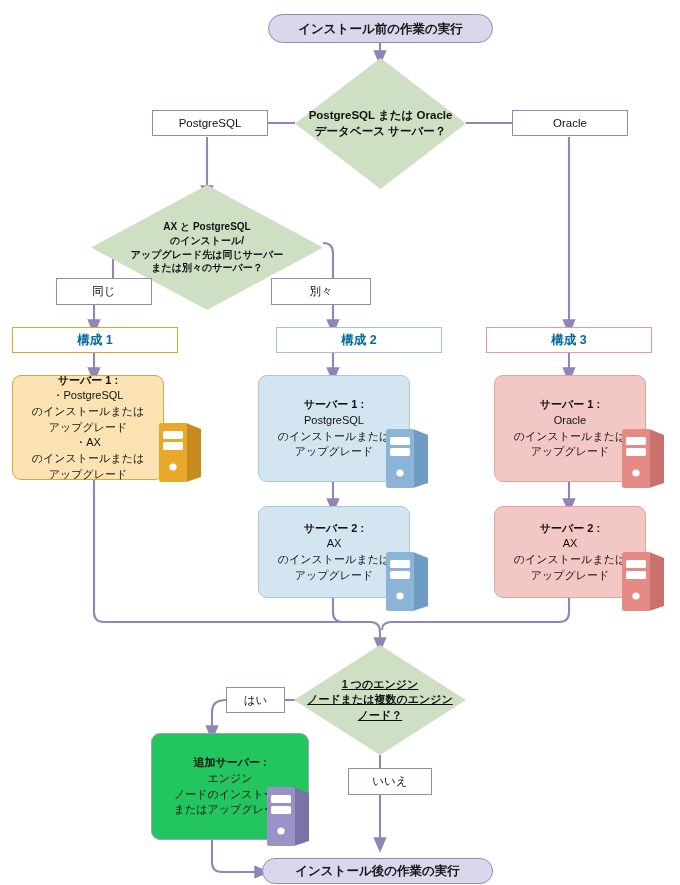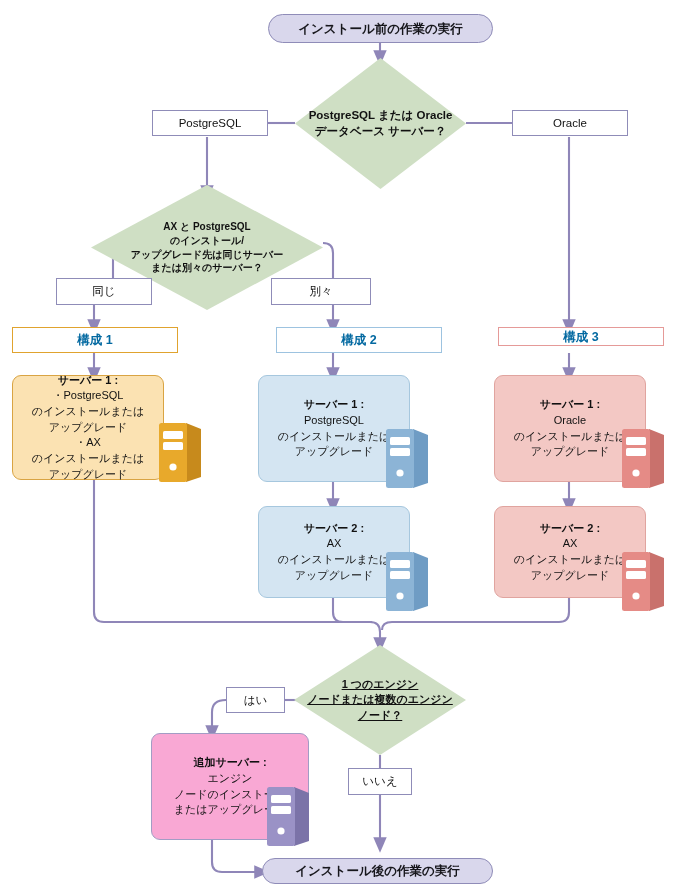--- a/index.html
+++ b/index.html
@@ -40,21 +40,21 @@
   .cfg1{border:1.4px solid #e0a32e;}
   .cfg2{border:1.4px solid #9dc3e0;}
   .cfg3{border:1.4px solid #e59a98;}
 
   
   .proc{border-radius:9px;font-size:11px;line-height:1.42;color:#111;padding:12px 6px;}
   .proc .ttl{font-weight:bold;}
   .p-orange{background:#fbe2b2;border:1px solid #d9a443;}
   .p-blue{background:#d4e5f2;border:1px solid #a6c7de;}
   .p-red{background:#f3c8c4;border:1px solid #e0a49f;}
-  .p-purple{background:#f9a8d4;border:1px solid #a29cc4;}
+  .p-purple{background:#22c55e;border:1px solid #a29cc4;}
 
   
   .srv{position:absolute;}
   .srv svg{display:block;}
 
   .txt-lines{white-space:pre-line;}
 </style>
 </head>
 <body>
 
@@ -143,21 +143,21 @@
   <div class="node label-box" style="left:271px;top:278px;width:100px;height:27px;">
     <span>別々</span>
   </div>
 
   <div class="node cfg cfg1" style="left:12px;top:327px;width:166px;height:26px;">
     <span>構成 1</span>
   </div>
   <div class="node cfg cfg2" style="left:241px;top:327px;width:166px;height:26px;margin-left:35px;">
     <span>構成 2</span>
   </div>
-  <div class="node cfg cfg3" style="left:486px;top:327px;width:166px;height:19px;margin-left:12px;">
+  <div class="node cfg cfg3" style="left:486px;top:327px;width:166px;height:26px;">
     <span>構成 3</span>
   </div>
 
   <div class="node proc p-orange" style="left:12px;top:375px;width:152px;height:105px;flex-direction:column;">
     <div class="ttl">サーバー 1 :</div>
     <div class="txt-lines">・PostgreSQL
 のインストールまたは
 アップグレード
 ・AX
 のインストールまたは
@@ -240,21 +240,21 @@
   <div class="diamond-wrap" style="left:294px;top:645px;width:172px;height:110px;">
     <div class="diamond-shape"></div>
     <div class="diamond-text txt-lines" style="font-size:11px;text-decoration:underline;">1 つのエンジン
 ノードまたは複数のエンジン
 ノード？</div>
   </div>
 
   <div class="node label-box" style="left:226px;top:687px;width:59px;height:26px;">
     <span>はい</span>
   </div>
-  <div class="node label-box" style="left:348px;top:768px;width:64px;height:27px;">
+  <div class="node label-box" style="left:348px;top:768px;width:84px;height:27px;">
     <span>いいえ</span>
   </div>
 
   <div class="node proc p-purple" style="left:151px;top:733px;width:158px;height:107px;flex-direction:column;">
     <div class="ttl">追加サーバー :</div>
     <div class="txt-lines">エンジン
 ノードのインストール
 またはアップグレード</div>
   </div>
   <div class="srv" style="left:264px;top:785px;">

